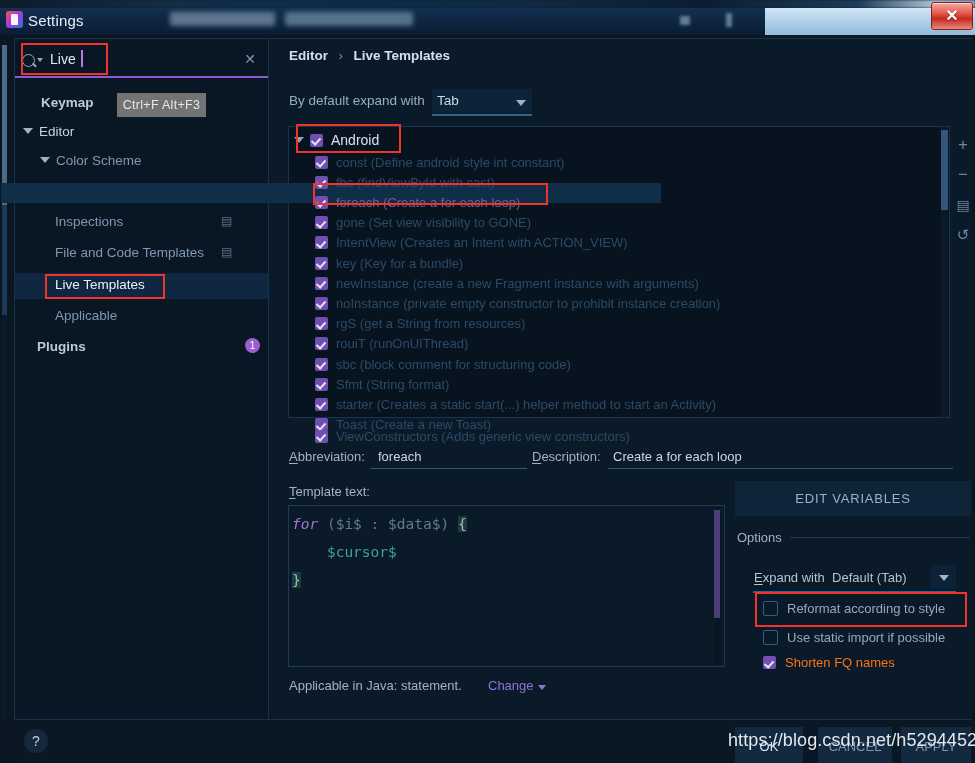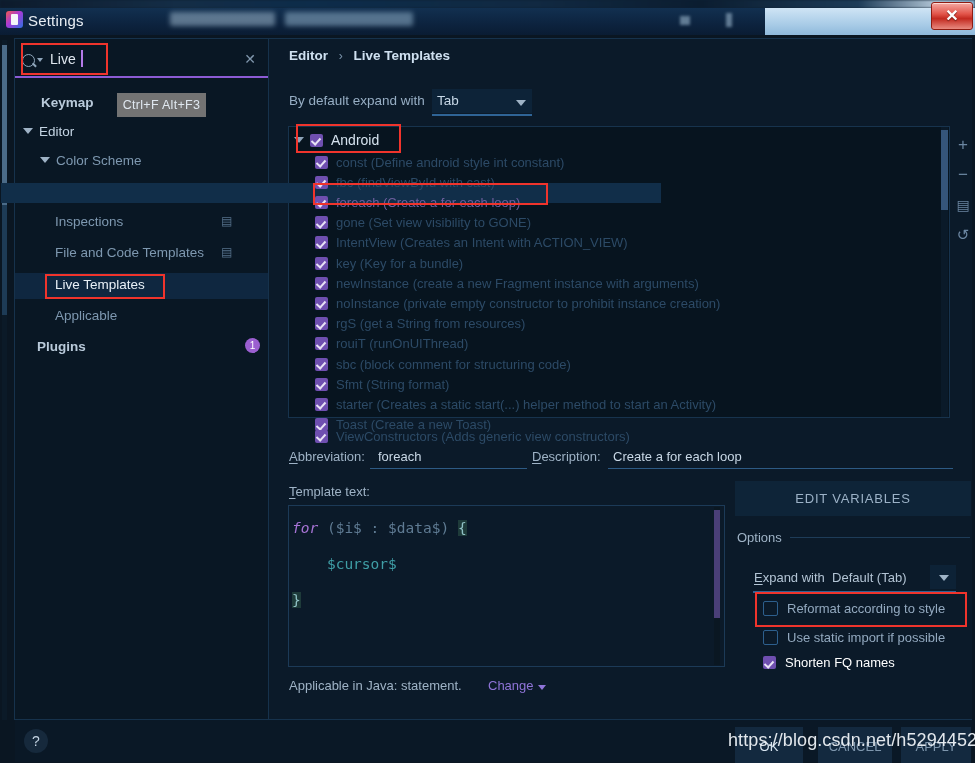--- a/index.html
+++ b/index.html
@@ -102,21 +102,21 @@
   .abbr-lbl{position:absolute;left:289px;top:449px;font-size:13px;color:#9fb3c6;}
   .abbr-val{position:absolute;left:378px;top:449px;font-size:13px;color:#c9d8e6;}
   .abbr-line{position:absolute;left:370px;top:468px;width:157px;height:1px;background:#2d5a84;}
   .desc-lbl{position:absolute;left:532px;top:449px;font-size:13px;color:#9fb3c6;}
   .desc-val{position:absolute;left:613px;top:449px;font-size:13px;color:#c9d8e6;}
   .desc-line{position:absolute;left:608px;top:468px;width:345px;height:1px;background:#2d5a84;}
   .u{text-decoration:underline;text-underline-offset:2px;}
 
   .tt-lbl{position:absolute;left:289px;top:484px;font-size:13px;color:#9fb3c6;text-align:center;}
   .editor-border{position:absolute;left:288px;top:505px;width:437px;height:162px;border:1px solid #1c3a57;box-sizing:border-box;}
-  .code{position:absolute;left:292px;top:510px;font-family:"DejaVu Sans Mono", monospace;font-size:14.5px;line-height:36px;white-space:pre;color:#3f9ea6;}
+  .code{position:absolute;left:292px;top:510px;font-family:"DejaVu Sans Mono", monospace;font-size:14.5px;line-height:28px;white-space:pre;color:#3f9ea6;}
   .kw{color:#a874d6;font-style:italic;}
   .pn{color:#5f7b93;}
   .var{color:#3f9ea6;}
   .brace-hl{background:#1e3b3a;color:#8fc0c4;}
   .ed-scroll{position:absolute;left:714px;top:507px;width:6px;height:158px;background:#0a1722;}
   .ed-thumb{position:absolute;left:714px;top:510px;width:6px;height:108px;background:#4a3f78;}
 
   .applicable{position:absolute;left:289px;top:678px;font-size:13px;color:#9fb3c6;}
   .change{position:absolute;left:488px;top:678px;font-size:13px;color:#8f74d8;}
   .change-caret{position:absolute;left:538px;top:685px;width:0;height:0;border-left:4px solid transparent;border-right:4px solid transparent;border-top:5px solid #8f74d8;}
@@ -391,21 +391,21 @@
   <div class="exp-underline"></div>
 
   <div class="ochk" style="left:763px;top:601px;">
     <i class="cbx empty"></i>
     <span>Reformat according to style</span>
   </div>
   <div class="ochk" style="left:763px;top:630px;">
     <i class="cbx empty"></i>
     <span>Use static import if possible</span>
   </div>
-  <div class="ochk" style="left:763px;top:655px;color:#ffffff;">
+  <div class="ochk" style="left:763px;top:655px;color:#f97316;">
     <i class="cbx"></i>
     <span>Shorten FQ names</span>
   </div>
   <div class="red-reformat"></div>
 
   <div class="footer"></div>
   <div class="helpbtn">
     <span>?</span>
   </div>
   <div class="btn btn-ok">

